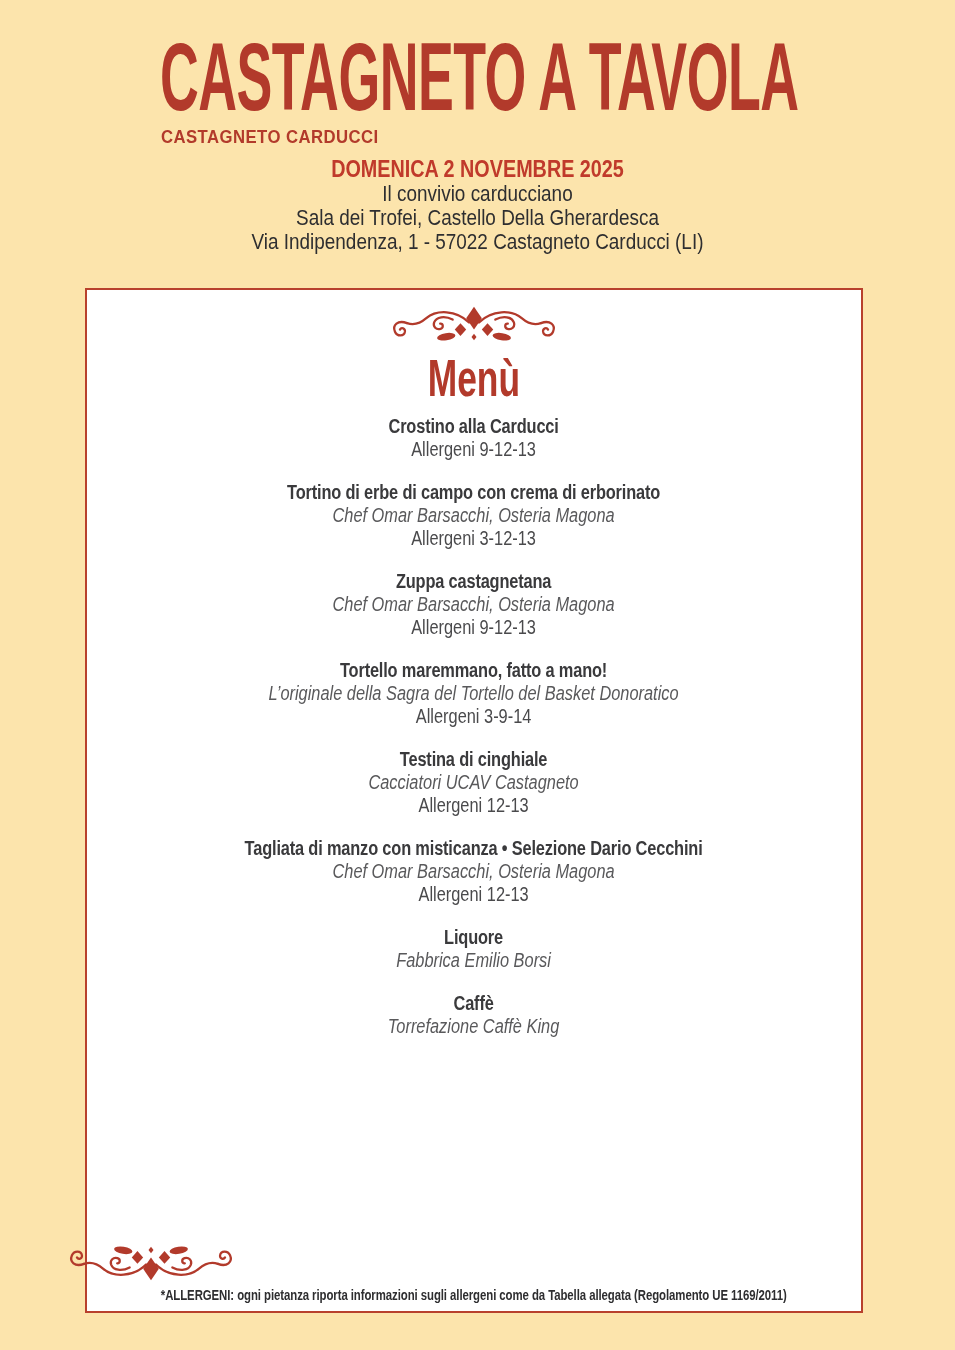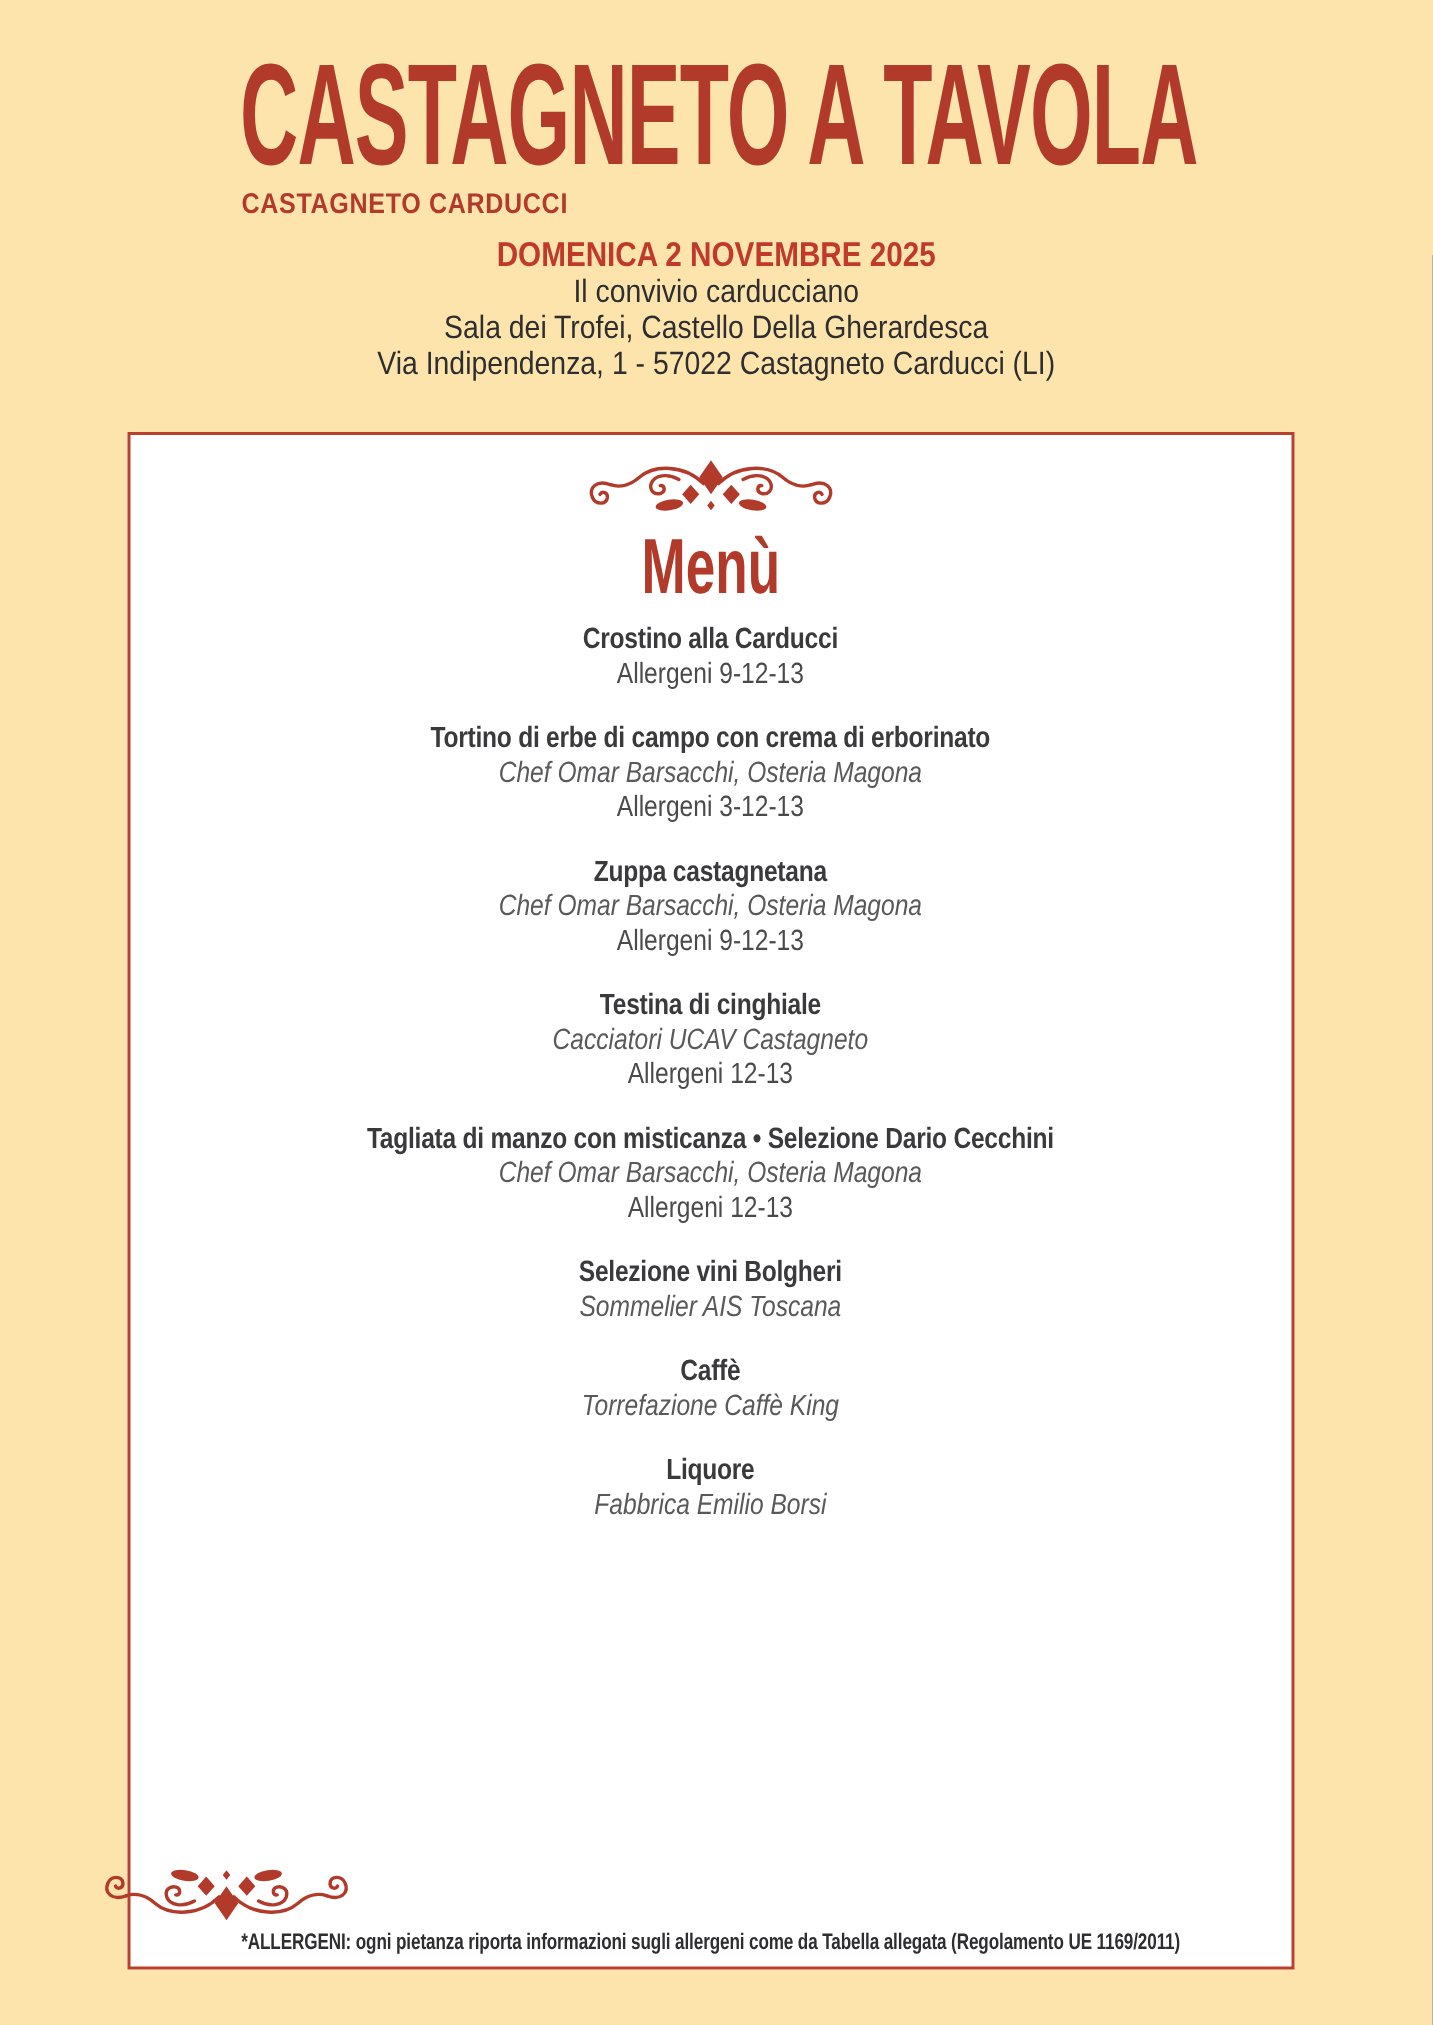--- a/index.html
+++ b/index.html
@@ -178,49 +178,49 @@
           <div class="item-provider">Chef Omar Barsacchi, Osteria Magona</div>
           <div class="item-allergens">Allergeni 3-12-13</div>
         </div>
 
         <div class="menu-item">
           <div class="item-name">Zuppa castagnetana</div>
           <div class="item-provider">Chef Omar Barsacchi, Osteria Magona</div>
           <div class="item-allergens">Allergeni 9-12-13</div>
         </div>
 
+        <div class="menu-item">
+          <div class="item-name">Tortello maremmano, fatto a mano!</div>
+          <div class="item-provider">L’originale della Sagra del Tortello del Basket Donoratico</div>
+          <div class="item-allergens">Allergeni 3-9-14</div>
+        </div>
 
         <div class="menu-item">
           <div class="item-name">Testina di cinghiale</div>
           <div class="item-provider">Cacciatori UCAV Castagneto</div>
           <div class="item-allergens">Allergeni 12-13</div>
         </div>
 
         <div class="menu-item">
           <div class="item-name">Tagliata di manzo con misticanza • Selezione Dario Cecchini</div>
           <div class="item-provider">Chef Omar Barsacchi, Osteria Magona</div>
           <div class="item-allergens">Allergeni 12-13</div>
         </div>
 
 
-        <div class="menu-item">
-          <div class="item-name">Selezione vini Bolgheri</div>
-          <div class="item-provider">Sommelier AIS Toscana</div>
+
+        <div class="menu-item">
+          <div class="item-name">Liquore</div>
+          <div class="item-provider">Fabbrica Emilio Borsi</div>
 
         </div>
 
         <div class="menu-item">
           <div class="item-name">Caffè</div>
           <div class="item-provider">Torrefazione Caffè King</div>
-
-        </div>
-
-        <div class="menu-item">
-          <div class="item-name">Liquore</div>
-          <div class="item-provider">Fabbrica Emilio Borsi</div>
 
         </div>
       </div>
 
     <div class="card-footer">
       <div class="ornament bottom">
         <svg viewBox="0 0 250 62" xmlns="http://www.w3.org/2000/svg" aria-hidden="true">
           <g fill="none" stroke="#b23a2b" stroke-width="3.2" stroke-linecap="round">
             <path d="M118 26 C 100 8, 72 8, 58 20 C 50 27, 40 30, 31 27"></path>
             <path d="M31 27 C 18 22, 10 30, 14 39 C 17 46, 27 46, 28 39 C 28.5 34, 23 32.5, 21 36"></path>

